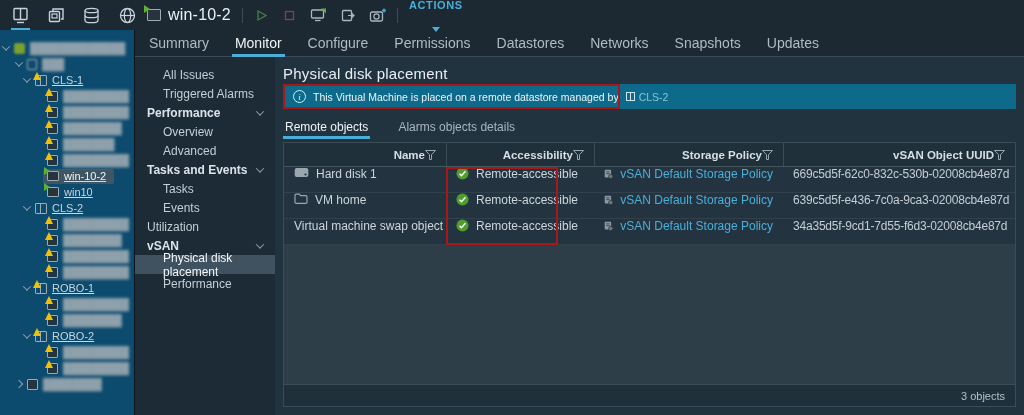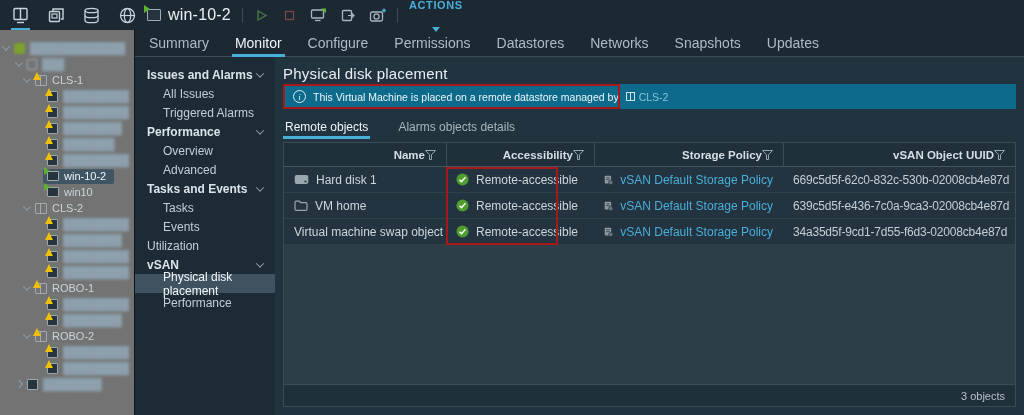--- a/index.html
+++ b/index.html
@@ -27,21 +27,21 @@
 
   
   .tabbar { position:absolute; left:135px; top:30px; width:889px; height:27px;
     background:#1c2933; border-bottom:1px solid #3c4b55; display:flex; align-items:stretch; padding-left:1px; z-index:4; }
   .tab { padding:0 13px; font-size:14px; color:#aebbc3; display:flex; align-items:center; cursor:pointer; position:relative; }
   .tab.active { color:#f0f4f6; }
   .tab.active::after { content:""; position:absolute; left:10px; right:10px; bottom:-1px; height:3px; background:#49afd9; }
 
   
   .sidebar { position:absolute; left:0; top:30px; width:135px; height:385px;
-    background:#737373; border-right:1px solid #0d151c; padding-top:10px; overflow:hidden; z-index:3; }
+    background:#0c4a6e; border-right:1px solid #0d151c; padding-top:10px; overflow:hidden; z-index:3;text-decoration:underline; }
   .trow { height:16px; display:flex; align-items:center; gap:5px; font-size:11px; color:#c3cfd6; white-space:nowrap; cursor:pointer; }
   .tlabel { color:#c9d4da; }
   .blurred { filter: blur(1.7px); color:#8da0ab; letter-spacing:-.5px; }
   .chev { width:6px; height:6px; display:inline-block; border-right:1.4px solid #8fa0aa; border-bottom:1.4px solid #8fa0aa; flex:none; }
   .chev.down { transform: rotate(45deg) translate(-1px,-1px); }
   .chev.right { transform: rotate(-45deg); }
   .selwrap { display:flex; align-items:center; gap:5px; background:#405563; padding:1px 8px 2px 4px; border-radius:2px; }
   .selwrap .tlabel { color:#f0f5f7; }
   
   .ic { flex:none; position:relative; display:inline-block; }
@@ -83,21 +83,21 @@
   
   .grid { position:absolute; left:8px; right:8px; top:85px; bottom:8px; border:1px solid #3c4c56;
     display:flex; flex-direction:column; background:#2e3e49; }
   .gheader { flex:none; height:24px; background:#20303a; border-bottom:1px solid #46565f;
     display:grid; grid-template-columns:162px 148px 189px 1fr; }
   .hcell { display:flex; align-items:center; justify-content:flex-end; padding:0 10px;
     font-size:11.5px; font-weight:bold; color:#d6dfe4; border-left:1px solid #3c4c56; }
   .hcell:first-child { border-left:none; }
   .grow { flex:none; height:26px; background:#233340; border-bottom:1px solid #31414c;
     display:grid; grid-template-columns:162px 148px 189px 1fr; font-size:12px; }
-  .cell { display:flex; align-items:center; gap:7px; padding:0 10px; color:#ccd6db; overflow:hidden; white-space:nowrap; }
+  .cell { display:flex; align-items:flex-start; gap:7px; padding:0 10px; color:#ccd6db; overflow:hidden; white-space:nowrap; }
   .link { color:#49afd9; cursor:pointer; }
   .uuid { color:#c4ced4; letter-spacing:-.2px; }
   .gfill { flex:1; background:#2e3e49; }
   .gfooter { flex:none; height:22px; background:#20303a; border-top:1px solid #3c4c56;
     display:flex; align-items:center; justify-content:flex-end; padding-right:10px; font-size:11px; color:#b4c0c8; }
 
   
   .annotation { position:absolute; border:2px solid #a91818; z-index:50; pointer-events:none; }
   .anno-banner { left:283px; top:84px; width:337px; height:25px; }
   .anno-access { left:446px; top:167px; width:112px; height:78px; }
@@ -292,24 +292,20 @@
     <span class="tlabel blurred">█████████</span>
   </div>
   <div class="trow" style="padding-left:16px">
     <span class="chev right"></span>
     <span class="ic ic-host"></span>
     <span class="tlabel blurred">████████</span>
   </div>
 </div>
 
 <div class="subnav">
-  <div class="nrow section">
-    <span>Issues and Alarms</span>
-    <span class="chev down"></span>
-  </div>
   <div class="nrow child">All Issues</div>
   <div class="nrow child">Triggered Alarms</div>
   <div class="nrow section">
     <span>Performance</span>
     <span class="chev down"></span>
   </div>
   <div class="nrow child">Overview</div>
   <div class="nrow child">Advanced</div>
   <div class="nrow section">
     <span>Tasks and Events</span>

